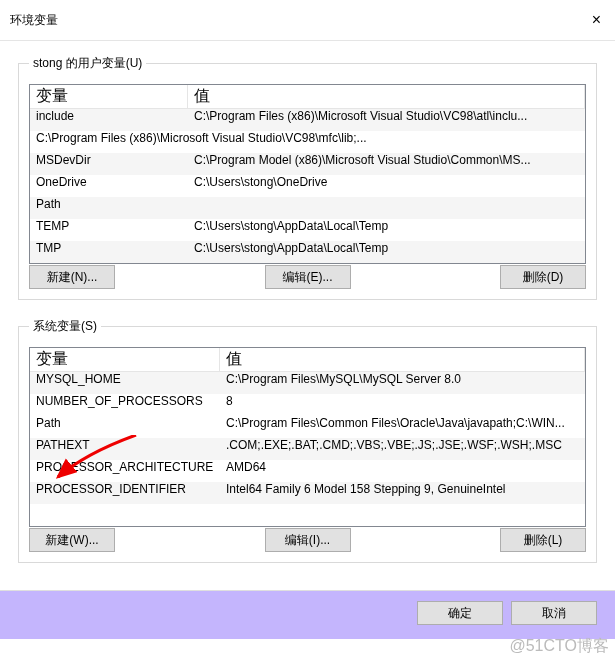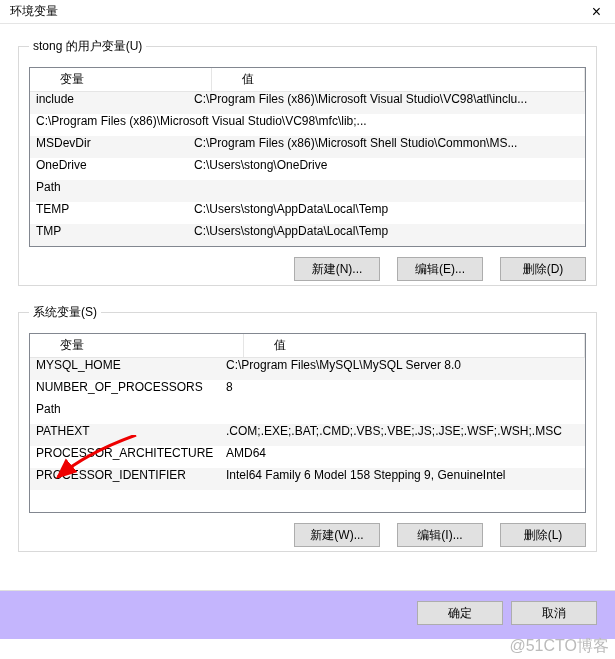--- a/index.html
+++ b/index.html
@@ -7,58 +7,57 @@
       font-family: "Microsoft YaHei", "Segoe UI", Arial, sans-serif;
       font-size: 12px;
       width: 615px;
       height: 659px;
       background: #fff;
       color: #000;
       overflow: hidden;
       position: relative;
     }
     .titlebar {
-      height: 24px;
+      height: 41px;
       display: flex;
       align-items: center;
       justify-content: space-between;
       padding: 0 8px 0 10px;
       border-bottom: 1px solid #e5e5e5;
     }
     .titlebar .title { font-size: 12px; }
     .titlebar .close { font-size: 16px; font-weight: 300; padding: 0 6px; cursor: default; }
     .content { padding: 14px 18px 10px 18px; }
     fieldset {
       border: 1px solid #d9d9d9;
-      padding: 12px 10px 4px 10px;
+      padding: 12px 10px 10px 10px;
       margin-bottom: 18px;
     }
     legend { padding: 0 4px; font-size: 12px; }
     .table-container {
       border: 1px solid #828790;
       background: #fff;
       height: 180px;
       overflow: hidden;
       position: relative;
     }
     .tc-header {
       display: flex;
       background: #fff;
       border-bottom: 1px solid #e5e5e5;
       height: 24px;
       align-items: center;
     }
     .tc-header .col {
       padding-left: 6px;
-      font-size: 12px;
+      font-size: 16px;
       border-right: 1px solid #e5e5e5;
       height: 100%;
       display: flex;
       align-items: center;
-      margin-left: 24px;
     }
     .col-name { flex: 0 0 158px; }
     .col-name-sys { flex: 0 0 190px; }
     .col-value { flex: 1; }
     .tc-body {
       overflow-y: auto;
       height: calc(100% - 24px);
     }
     .row {
       display: flex;
@@ -71,23 +70,23 @@
       padding-left: 6px;
       white-space: nowrap;
       overflow: hidden;
       text-overflow: ellipsis;
     }
     .cell-name { flex: 0 0 158px; }
     .cell-name-sys { flex: 0 0 190px; }
     .cell-value { flex: 1; }
     .btn-row {
       display: flex;
-      justify-content: flex-end;
+      justify-content: space-between;
       gap: 17px;
-      margin-top: 10px;
+      margin-top: 1px;
     }
     button {
       font-family: inherit;
       font-size: 12px;
       width: 86px;
       height: 24px;
       background: #e1e1e1;
       border: 1px solid #adadad;
       cursor: default;
     }
@@ -143,21 +142,21 @@
       <div class="tc-body" id="user-body">
           <div class="row alt">
             <div class="cell cell-name">include</div>
             <div class="cell cell-value">C:\Program Files (x86)\Microsoft Visual Studio\VC98\atl\inclu...</div>
           </div>
           <div class="row">
             <div class="cell cell-value">C:\Program Files (x86)\Microsoft Visual Studio\VC98\mfc\lib;...</div>
           </div>
           <div class="row alt">
             <div class="cell cell-name">MSDevDir</div>
-            <div class="cell cell-value">C:\Program Files (x86)\Microsoft Shell Studio\Common\MS...</div>
+            <div class="cell cell-value">C:\Program Model (x86)\Microsoft Visual Studio\Common\MS...</div>
           </div>
           <div class="row">
             <div class="cell cell-name">OneDrive</div>
             <div class="cell cell-value">C:\Users\stong\OneDrive</div>
           </div>
           <div class="row alt">
             <div class="cell cell-name">Path</div>
           </div>
           <div class="row">
             <div class="cell cell-name">TEMP</div>
@@ -187,20 +186,21 @@
           <div class="row alt">
             <div class="cell cell-name-sys">MYSQL_HOME</div>
             <div class="cell cell-value">C:\Program Files\MySQL\MySQL Server 8.0</div>
           </div>
           <div class="row">
             <div class="cell cell-name-sys">NUMBER_OF_PROCESSORS</div>
             <div class="cell cell-value">8</div>
           </div>
           <div class="row">
             <div class="cell cell-name-sys">Path</div>
+            <div class="cell cell-value">C:\Program Files\Common Files\Oracle\Java\javapath;C:\WIN...</div>
           </div>
           <div class="row alt">
             <div class="cell cell-name-sys">PATHEXT</div>
             <div class="cell cell-value">.COM;.EXE;.BAT;.CMD;.VBS;.VBE;.JS;.JSE;.WSF;.WSH;.MSC</div>
           </div>
           <div class="row">
             <div class="cell cell-name-sys">PROCESSOR_ARCHITECTURE</div>
             <div class="cell cell-value">AMD64</div>
           </div>
           <div class="row alt">

